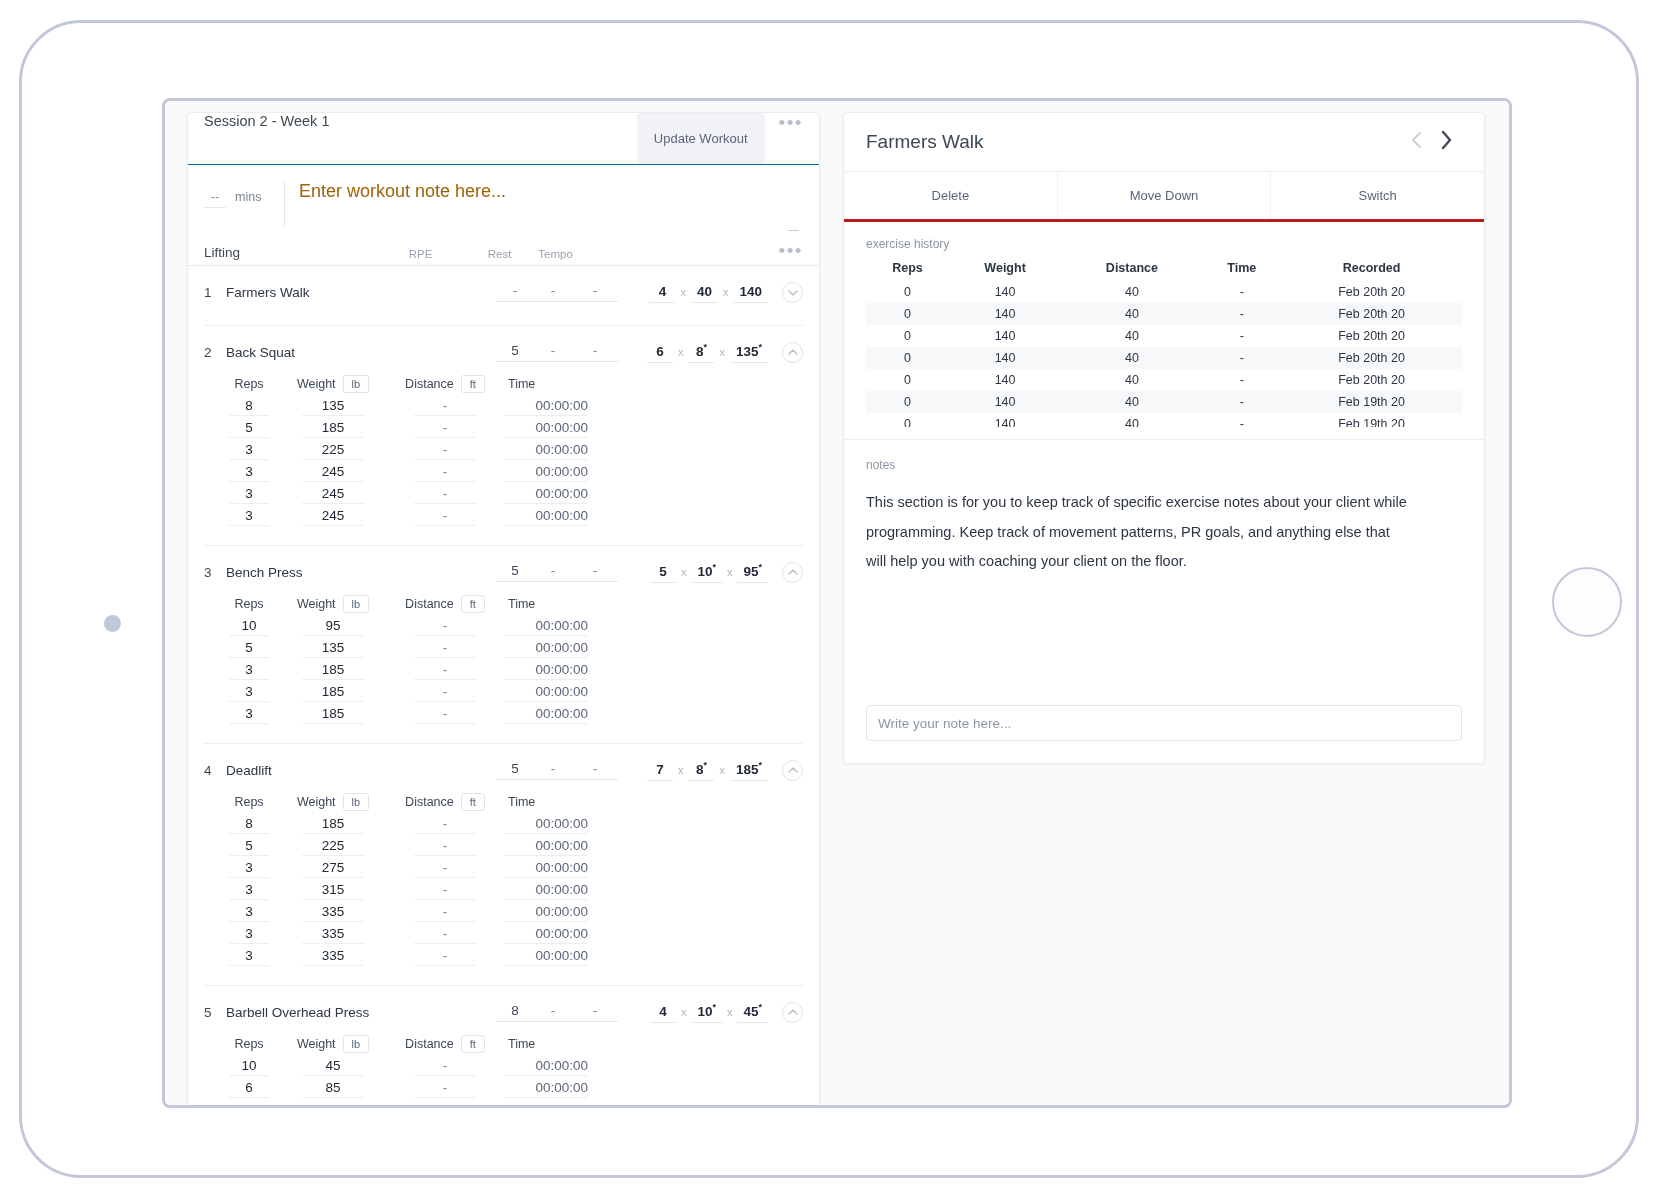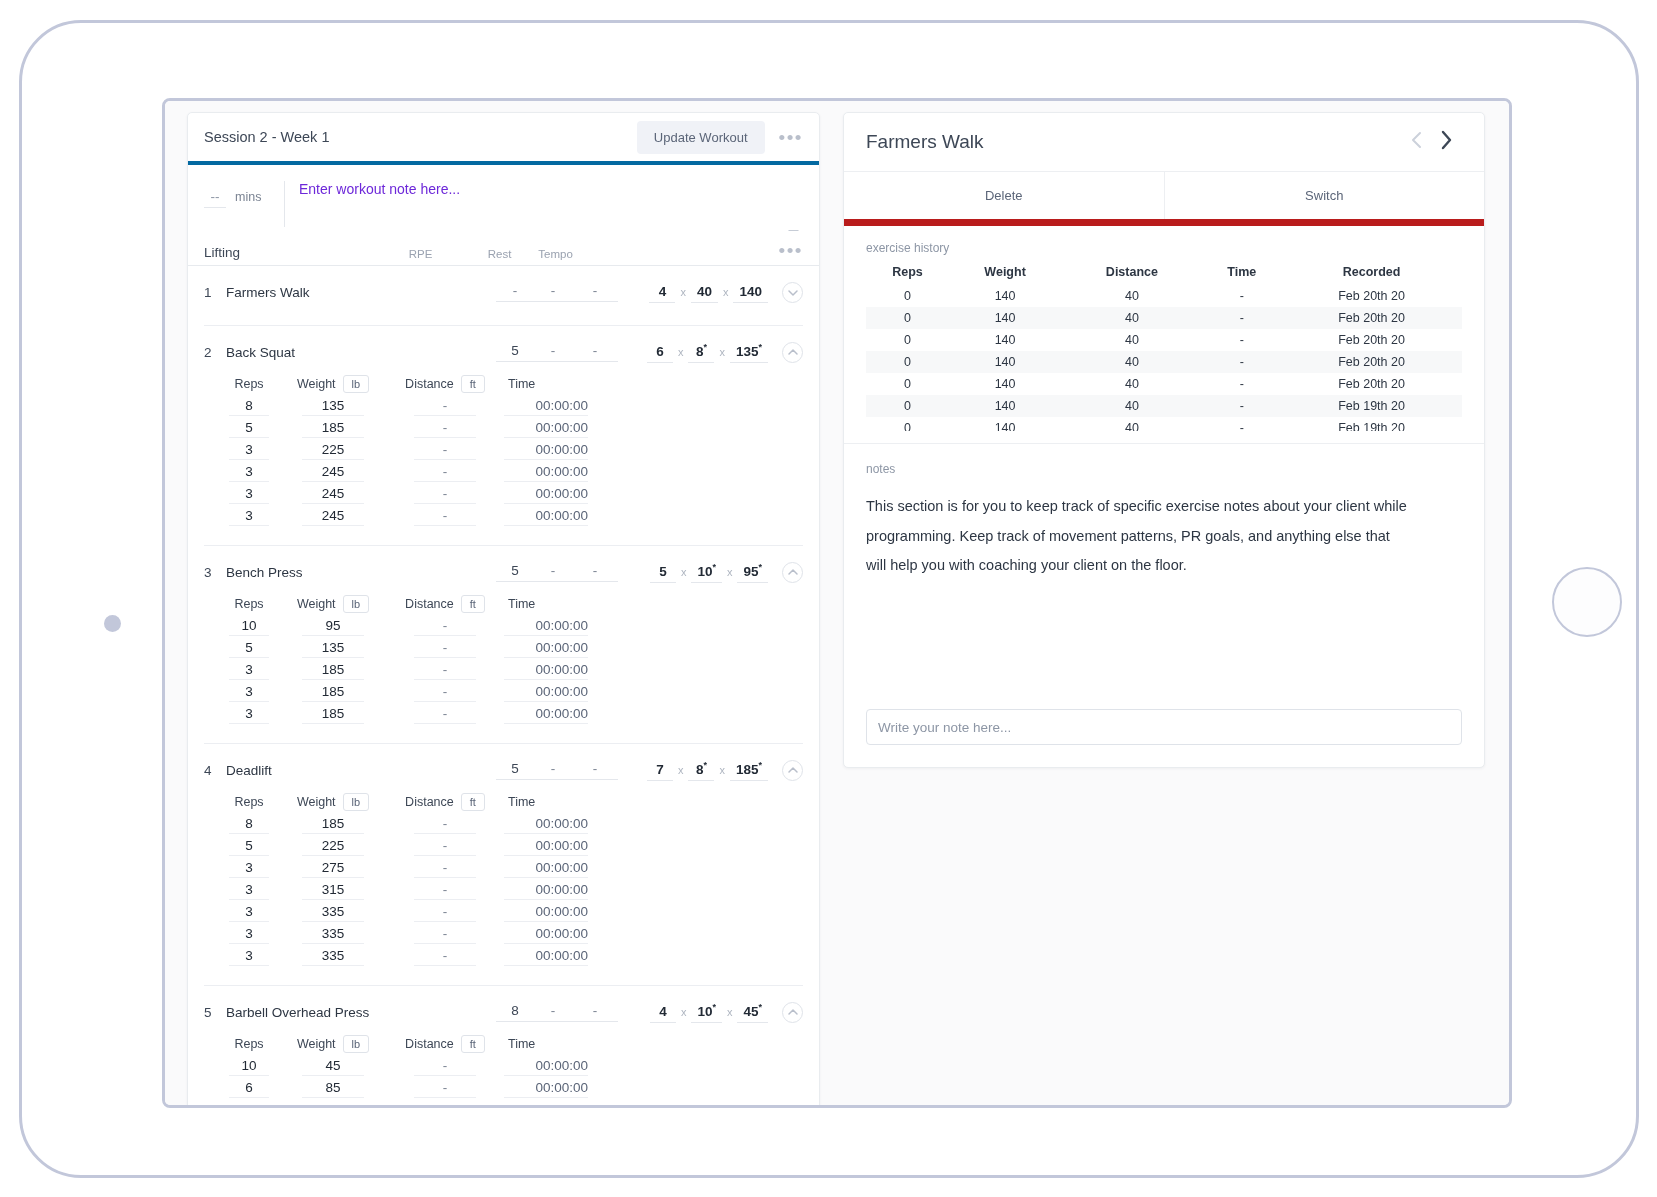--- a/index.html
+++ b/index.html
@@ -58,22 +58,22 @@
     position: absolute;
     left: 22px; top: 11px;
     width: 633px;
     background: #ffffff;
     border: 1px solid #e9ecef;
     border-radius: 5px;
     box-shadow: 0 1px 3px rgba(30,40,60,.05);
   }
   .card-header {
     height: 52px;
-    border-bottom: 4px solid #0369a1;
-    display: flex; align-items: center;
+    border-bottom: 1px solid #0369a1;
+    display: flex; 
     padding: 0 16px;
   }
   #session-title {
     font-size: 14.5px; color: #3d4756; flex: 1;
   }
   .btn-soft {
     background: #f0f2f7;
     border: none;
     border-radius: 4px;
     color: #5b6578;
@@ -102,21 +102,21 @@
     min-width: 22px; text-align: center;
   }
   .mins-label { color: #7b8493; font-size: 12.5px; }
   .note-divider {
     width: 1px; align-self: stretch;
     background: #e4e7ec; margin: 2px 14px 0 4px;
     min-height: 40px;
   }
   .note-area { flex: 1; position: relative; min-height: 48px; }
   .note-placeholder {
-    color: #6d28d9; font-size: 14px;
+    color: #a16207; font-size: 18px;
     padding-top: 2px;
   }
   .resize-grip {
     position: absolute; right: 0; bottom: -4px;
     width: 10px; height: 10px;
     border-bottom: 1px solid #c6ccd6;
     transform: skewX(-45deg);
   }
 
   
@@ -208,21 +208,21 @@
     border: 1px solid #e9ecef;
     border-radius: 5px;
     box-shadow: 0 1px 3px rgba(30,40,60,.05);
   }
   .detail-head {
     height: 59px; display: flex; align-items: center;
     padding: 0 22px; border-bottom: 1px solid #edeff2;
   }
   #exercise-title { flex: 1; font-size: 19px; color: #3d4756; }
   .chev-nav { cursor: pointer; padding: 4px 8px; }
-  .tab-row { display: flex; border-bottom: 7px solid #b91c1c; }
+  .tab-row { display: flex; border-bottom: 3px solid #b91c1c; }
   .tab-btn {
     flex: 1; text-align: center;
     font-size: 13px; color: #5b6578;
     padding: 16px 0; cursor: pointer;
     background: #fff; border: none;
     border-right: 1px solid #edeff2;
     font-family: "Liberation Sans", sans-serif;
   }
   .tab-btn:last-child { border-right: none; }
 
@@ -601,20 +601,21 @@
           </span>
           <span class="chev-nav">
             <svg width="15" height="22" viewBox="0 0 15 22">
                 <polyline points="4,3 11,11 4,19" fill="none" stroke="#3d4756" stroke-width="2.4" stroke-linecap="round" stroke-linejoin="round"></polyline>
               </svg>
           </span>
         </div>
 
         <div class="tab-row">
           <button class="tab-btn">Delete</button>
+          <button class="tab-btn">Move Down</button>
           <button class="tab-btn">Switch</button>
         </div>
 
         <div class="hist-wrap">
           <div class="hist-label">exercise history</div>
           <div id="history-clip">
             <table class="hist">
               <thead>
                   <tr id="hist-head-row">
                     <th>Reps</th>

